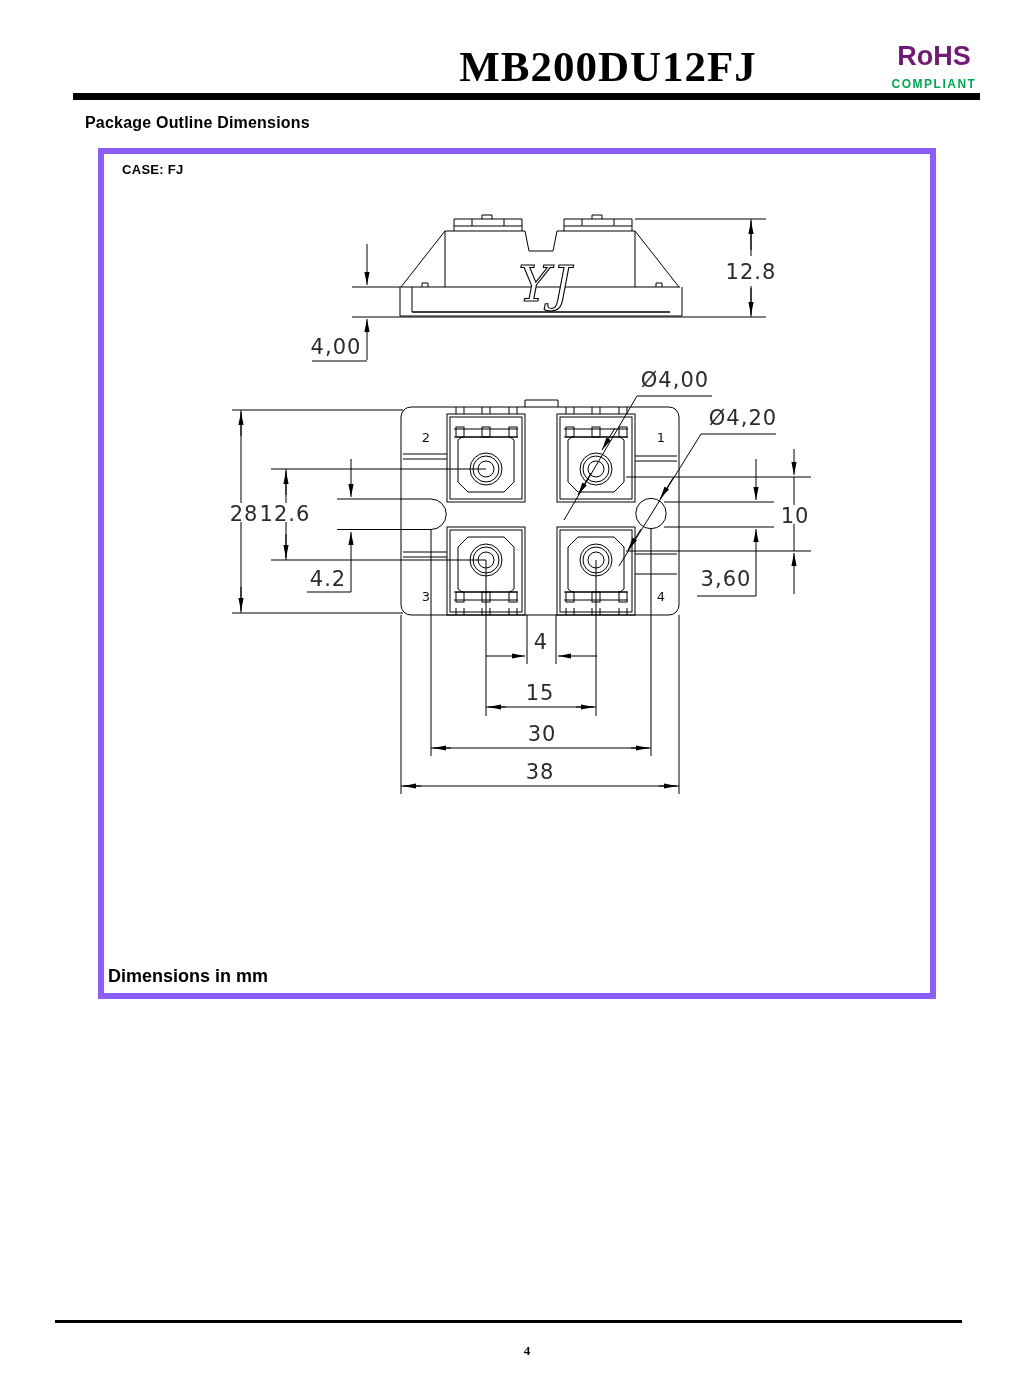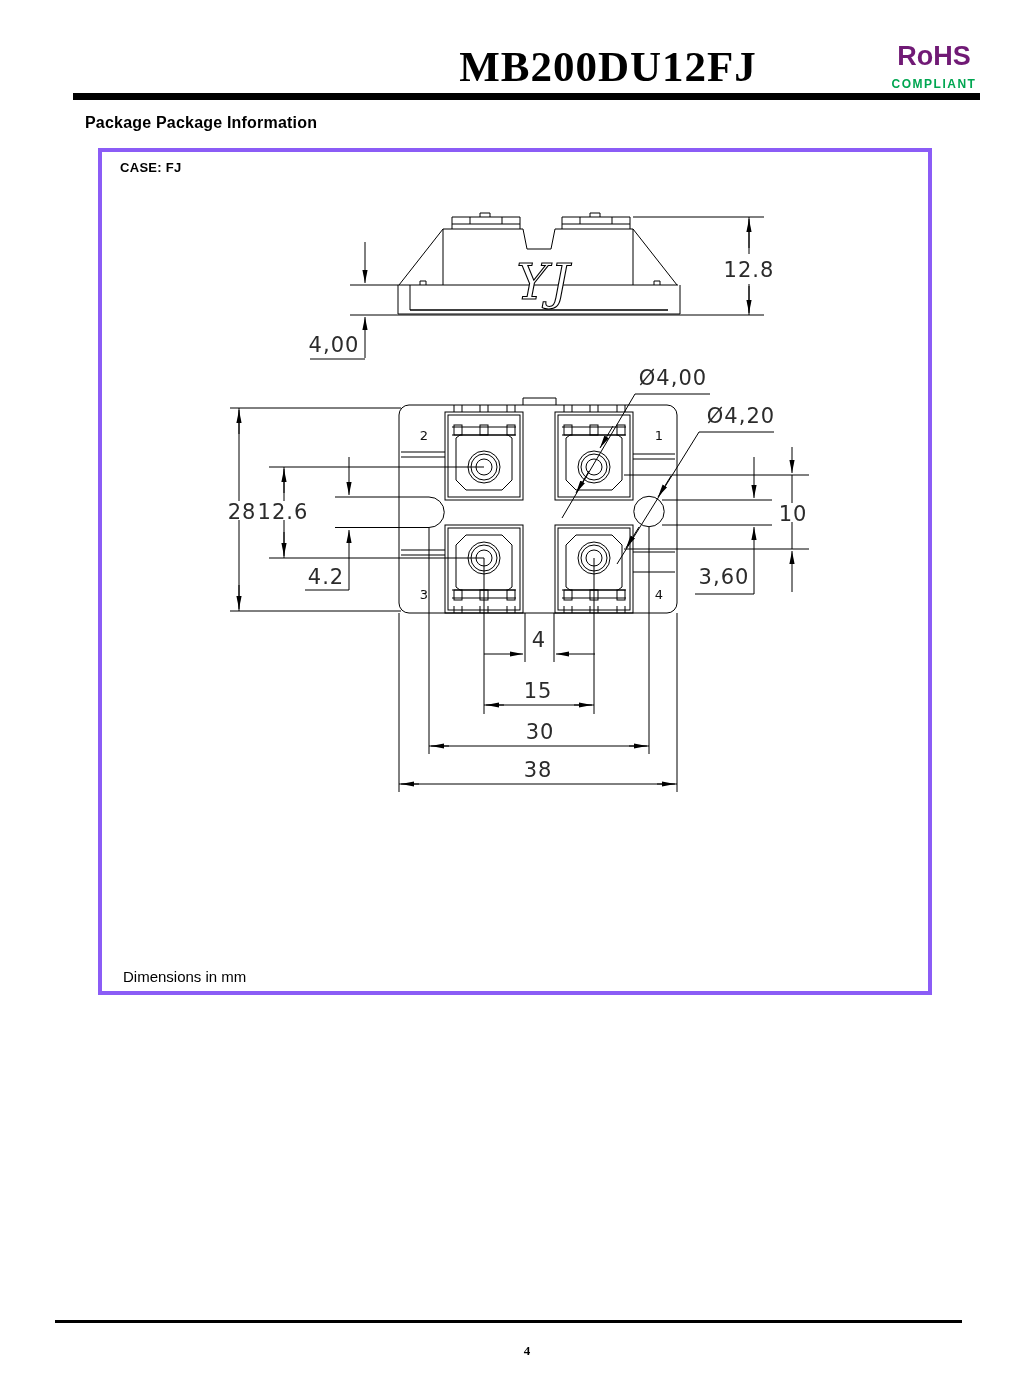--- a/index.html
+++ b/index.html
@@ -11,23 +11,23 @@
   .title{
     position:absolute;top:42px;left:608px;transform:translateX(-50%);
     font-family:"Liberation Serif",serif;font-weight:bold;font-size:43px;
     letter-spacing:1px;white-space:nowrap;
   }
   .rohs{position:absolute;top:44px;left:886px;width:96px;text-align:center;}
   .rohs .r1{font-size:27px;font-weight:bold;letter-spacing:0px;line-height:24px;}
   .rohs .r2{font-size:12px;font-weight:bold;letter-spacing:1.5px;margin-top:9px;}
   .rule-thick{position:absolute;left:73px;top:93px;width:907px;height:7px;background:#000;}
   .section-heading{position:absolute;left:85px;top:114px;font-size:16px;font-weight:bold;letter-spacing:0.2px;}
-  .draw-box{position:absolute;left:98px;top:148px;width:826px;height:839px;border:4px solid #8b5cf6;}
+  .draw-box{position:absolute;left:98px;top:148px;width:826px;height:839px;border:6px solid #8b5cf6;}
   .case-label{position:absolute;left:18px;top:8px;font-size:13px;font-weight:bold;letter-spacing:0.3px;}
-  .dims-note{position:absolute;left:21px;bottom:6px;font-size:15px;font-weight:normal;}
+  .dims-note{position:absolute;left:4px;bottom:6px;font-size:18px;font-weight:bold;}
   .draw-box svg{position:absolute;left:0;top:0;}
   .footer-line{position:absolute;left:55px;top:1320px;width:907px;height:3px;background:#000;}
   .page-num{position:absolute;left:0;top:1343px;width:1054px;text-align:center;
     font-family:"Liberation Serif",serif;font-weight:bold;font-size:13px;}
   
   .ln{stroke:#000;stroke-width:1;fill:none;}
   .dimtxt{font-family:"DejaVu Sans",sans-serif;font-size:21px;fill:#2b2b2b;letter-spacing:1px;}
   .smalltxt{font-family:"DejaVu Sans",sans-serif;font-size:13px;fill:#111;}
   .logotxt{font-family:"DejaVu Serif",serif;font-style:italic;font-size:48px;
     fill:#ffffff;stroke:#000;stroke-width:1.1;letter-spacing:2px;}
@@ -40,21 +40,21 @@
 
   <div class="title">MB200DU12FJ</div>
 
   <div class="rohs">
     <div class="r1" style="color:#701a75;">RoHS</div>
     <div class="r2" style="color:#00A651;">COMPLIANT</div>
   </div>
 
   <div class="rule-thick"></div>
 
-  <div class="section-heading">Package Package Information</div>
+  <div class="section-heading">Package Outline Dimensions</div>
 
   <div class="draw-box">
     <div class="case-label">CASE: FJ</div>
     <div class="dims-note">Dimensions in mm</div>
 
     <svg width="826" height="839" viewBox="100 150 826 839" xmlns="http://www.w3.org/2000/svg">
       <defs>
         <marker id="ah" markerUnits="userSpaceOnUse" markerWidth="14" markerHeight="8" refX="13" refY="4" orient="auto">
           <path d="M13,4 L0,1.4 L0,6.6 Z" fill="#000"></path>
         </marker>

